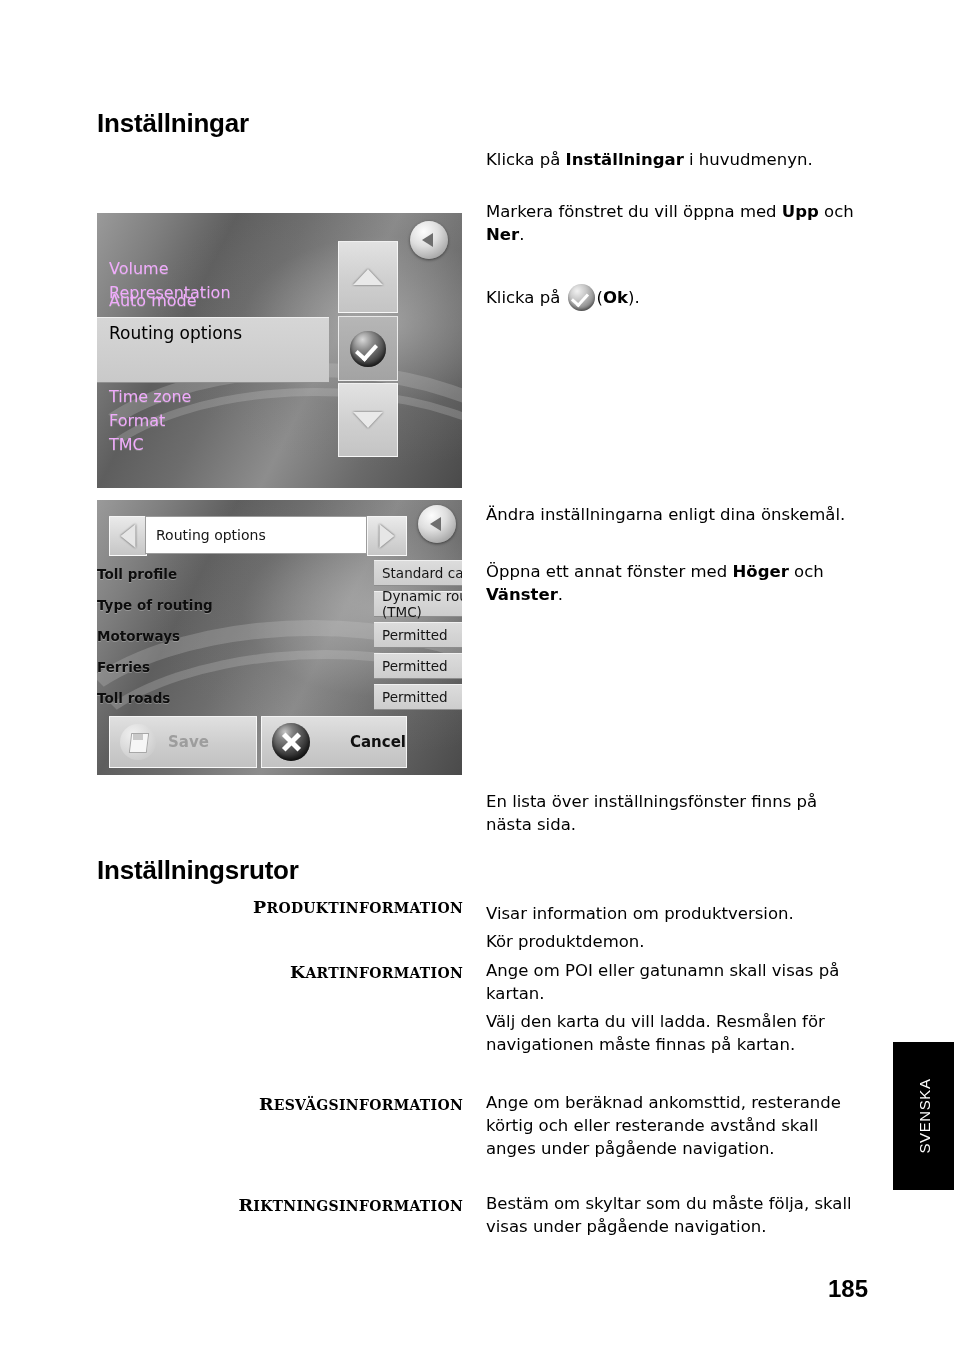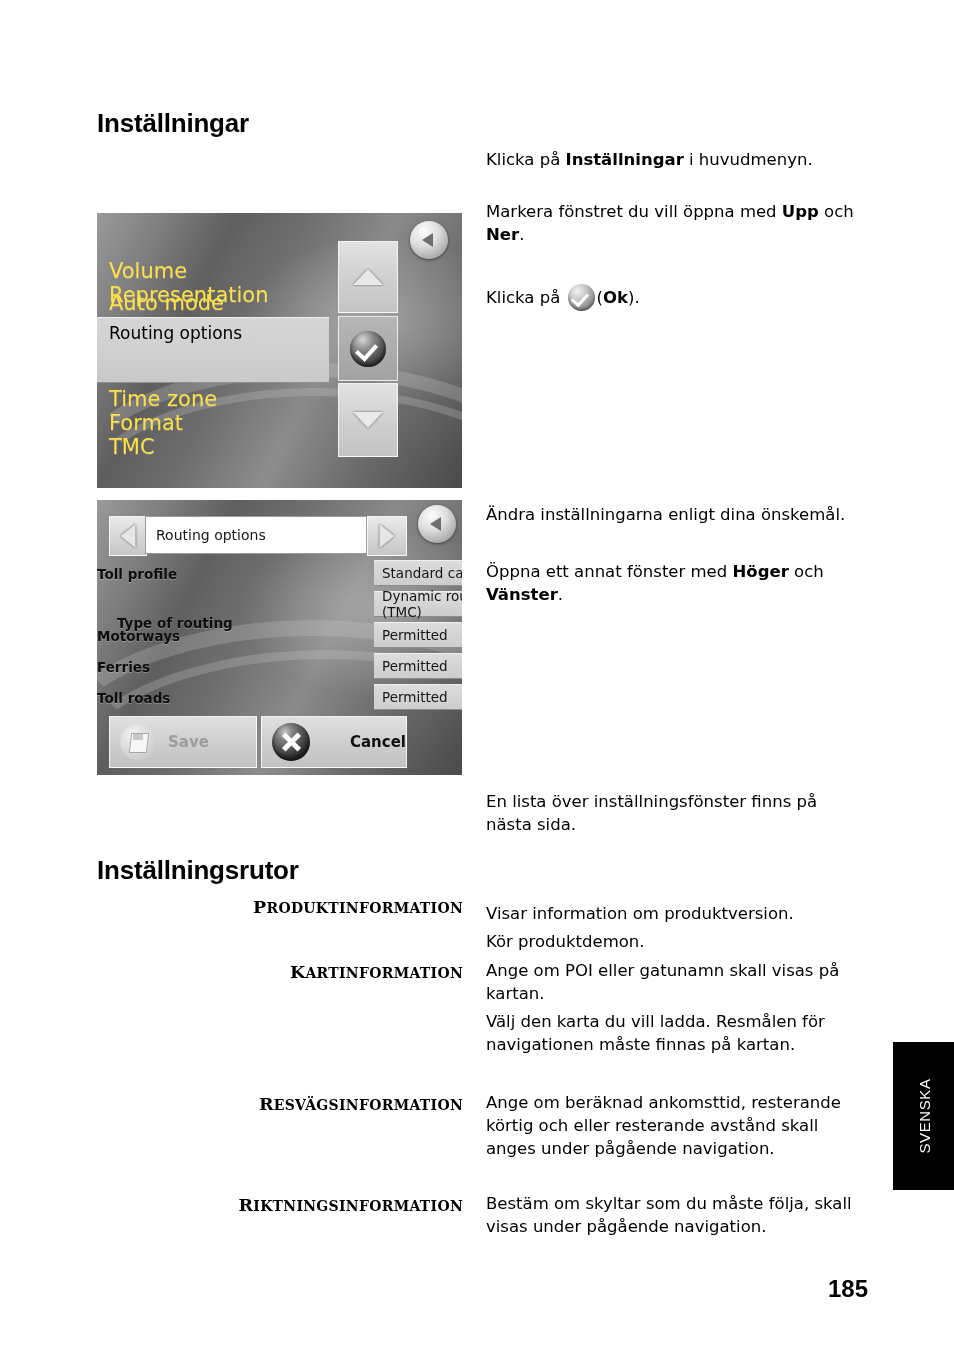--- a/index.html
+++ b/index.html
@@ -109,22 +109,22 @@
     width: 0; height: 0;
     border-top: 7px solid transparent;
     border-bottom: 7px solid transparent;
     border-right: 11px solid #6e6e6e;
   }
 
   
   .list-item {
     position: absolute;
     font-family: "DejaVu Sans", sans-serif;
-    font-size: 21px;
-    color: #fde047;
+    font-size: 16px;
+    color: #f0abfc;
     white-space: nowrap;
     text-shadow: 0 1px 0 rgba(255,255,255,0.18);
   }
   .list-sel-box {
     position: absolute;
     left: 0;
     background: linear-gradient(180deg, #d6d6d6 0%, #c9c9c9 100%);
     border-top: 1px solid #efefef;
     border-bottom: 1px solid #8f8f8f;
   }
@@ -393,21 +393,21 @@
     <div class="glyph"></div>
   </div>
   <div class="nav-title" style="left:48px; top:16px; width:222px; height:38px;">Routing options</div>
   <div class="nav-arrow nav-right" style="left:270px; top:16px; width:38px; height:38px;">
     <div class="glyph"></div>
   </div>
 
   <div class="opt-label" style="top:66px;">Toll profile</div>
   <div class="opt-value" style="top:60px;">Standard car</div>
 
-  <div class="opt-label" style="top:115px;padding-left:20px;">Type of routing</div>
+  <div class="opt-label" style="top:97px;">Type of routing</div>
   <div class="opt-value" style="top:91px;">Dynamic route (TMC)</div>
 
   <div class="opt-label" style="top:128px;">Motorways</div>
   <div class="opt-value" style="top:122px;">Permitted</div>
 
   <div class="opt-label" style="top:159px;">Ferries</div>
   <div class="opt-value" style="top:153px;">Permitted</div>
 
   <div class="opt-label" style="top:190px;">Toll roads</div>
   <div class="opt-value" style="top:184px;">Permitted</div>

